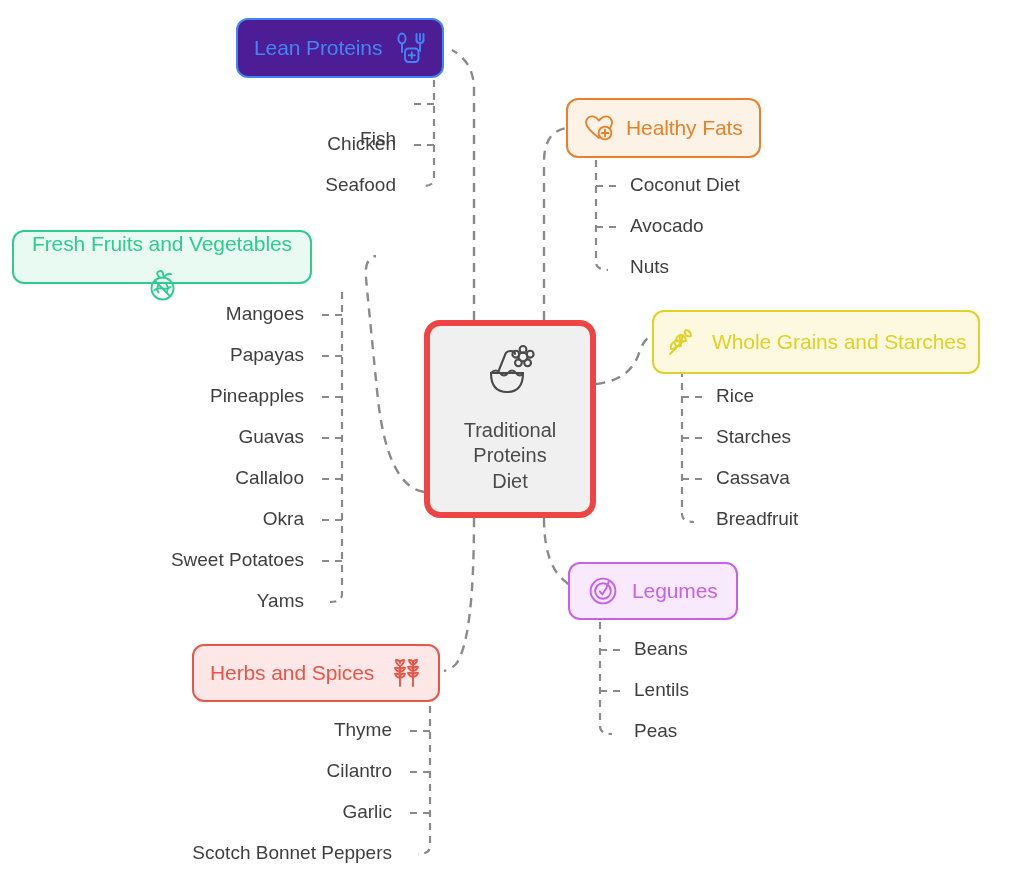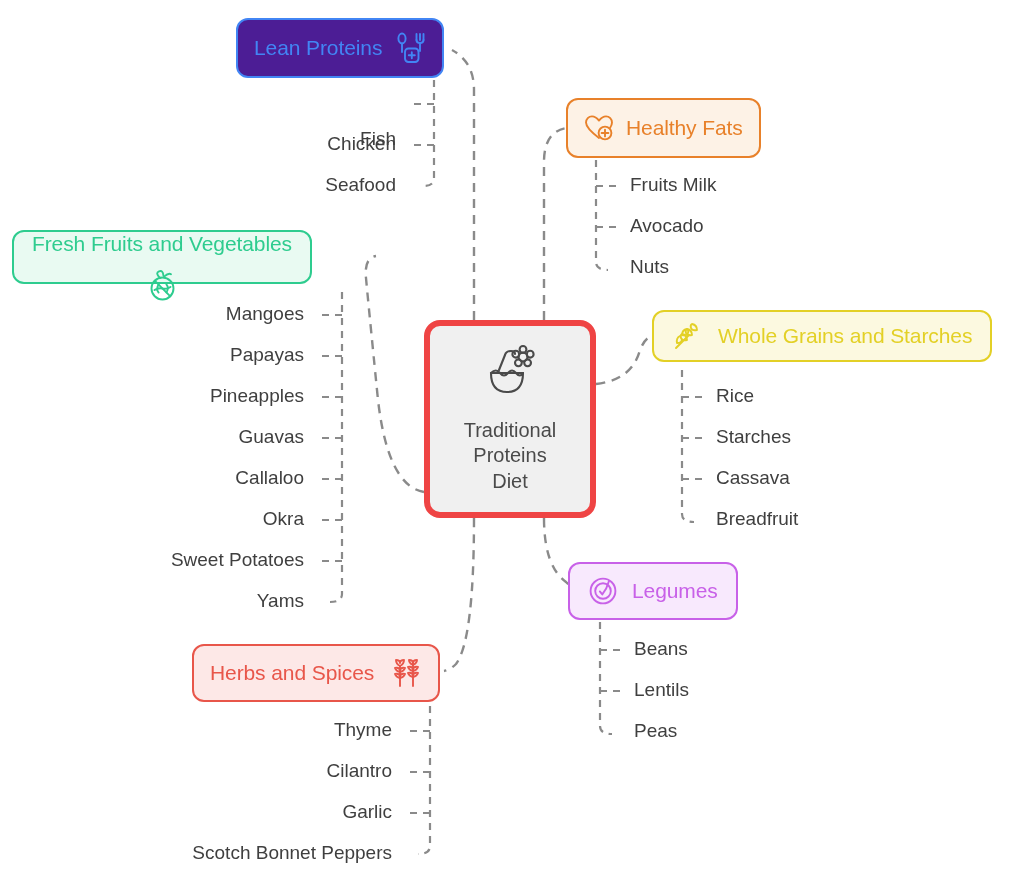--- a/index.html
+++ b/index.html
@@ -153,21 +153,21 @@
               border-color:#e8812a; background:#fdf2e6;">
     <span class="ico">
       <svg width="30" height="28" viewBox="0 0 30 28" fill="none" stroke="#e8812a" stroke-width="1.9" stroke-linecap="round" stroke-linejoin="round">
         <path d="M15 24 C7 18 2 13.5 2 8.6 C2 5 4.7 2.4 8 2.4 C10.6 2.4 13 4 15 6.6 C17 4 19.4 2.4 22 2.4 C25.3 2.4 28 5 28 8.6 C28 10.4 27.3 12.2 26 14"></path>
         <circle cx="21" cy="19" r="6.4"></circle>
         <path d="M21 15.6 L21 22.4 M17.6 19 L24.4 19"></path>
       </svg>
     </span>
     <span class="label" style="color:#e8812a;">Healthy Fats</span>
   </div>
-  <div class="leaf l" style="left:630px; top:174px;">Fruits Milk</div>
+  <div class="leaf l" style="left:630px; top:174px;">Coconut Diet</div>
   <div class="leaf l" style="left:630px; top:215px;">Avocado</div>
   <div class="leaf l" style="left:630px; top:256px;">Nuts</div>
 
   <div class="node" style="left:12px; top:230px; height:54px; padding:0 18px; gap:14px;
               border-color:#2ecc8f; background:#e9faf2;flex-direction:column;">
     <span class="label" style="color:#2ecc8f;">Fresh Fruits and Vegetables</span>
     <span class="ico">
       <svg width="32" height="32" viewBox="0 0 32 32" fill="none" stroke="#2ecc8f" stroke-width="1.9" stroke-linecap="round" stroke-linejoin="round">
         <circle cx="16.5" cy="18.5" r="11"></circle>
         <path d="M8.7 10.7 L24.3 26.3"></path>
@@ -179,21 +179,21 @@
   </div>
   <div class="leaf r" style="left:60px; top:303px; width:244px;">Mangoes</div>
   <div class="leaf r" style="left:60px; top:344px; width:244px;">Papayas</div>
   <div class="leaf r" style="left:60px; top:385px; width:244px;">Pineapples</div>
   <div class="leaf r" style="left:60px; top:426px; width:244px;">Guavas</div>
   <div class="leaf r" style="left:60px; top:467px; width:244px;">Callaloo</div>
   <div class="leaf r" style="left:60px; top:508px; width:244px;">Okra</div>
   <div class="leaf r" style="left:60px; top:549px; width:244px;">Sweet Potatoes</div>
   <div class="leaf r" style="left:60px; top:590px; width:244px;">Yams</div>
 
-  <div class="node" style="left:652px; top:310px; height:52px; padding:0 18px; gap:14px;
+  <div class="node" style="left:652px; top:310px; height:64px; padding:0 12px; gap:14px;
               border-color:#e3d026; background:#fcf9e0;">
     <span class="ico">
       <svg width="32" height="32" viewBox="0 0 32 32" fill="none" stroke="#e3d026" stroke-width="1.9" stroke-linecap="round" stroke-linejoin="round">
         <path d="M4 28 L17 15"></path>
         <path d="M20 4 q5 1 5 6 q-5 1 -6 -2 q-1 -3 1 -4z"></path>
         <path d="M15 9 q5 1 5 6 q-5 1 -6 -2 q-1 -3 1 -4z"></path>
         <path d="M10 14 q5 1 5 6 q-5 1 -6 -2 q-1 -3 1 -4z"></path>
         <path d="M20 4 q-5 1 -5 6 q5 1 6 -2 q1 -3 -1 -4z" transform="translate(-5,5)"></path>
         <path d="M8 16 q-4 2 -3 7 q5 0 5 -3.5"></path>
       </svg>

